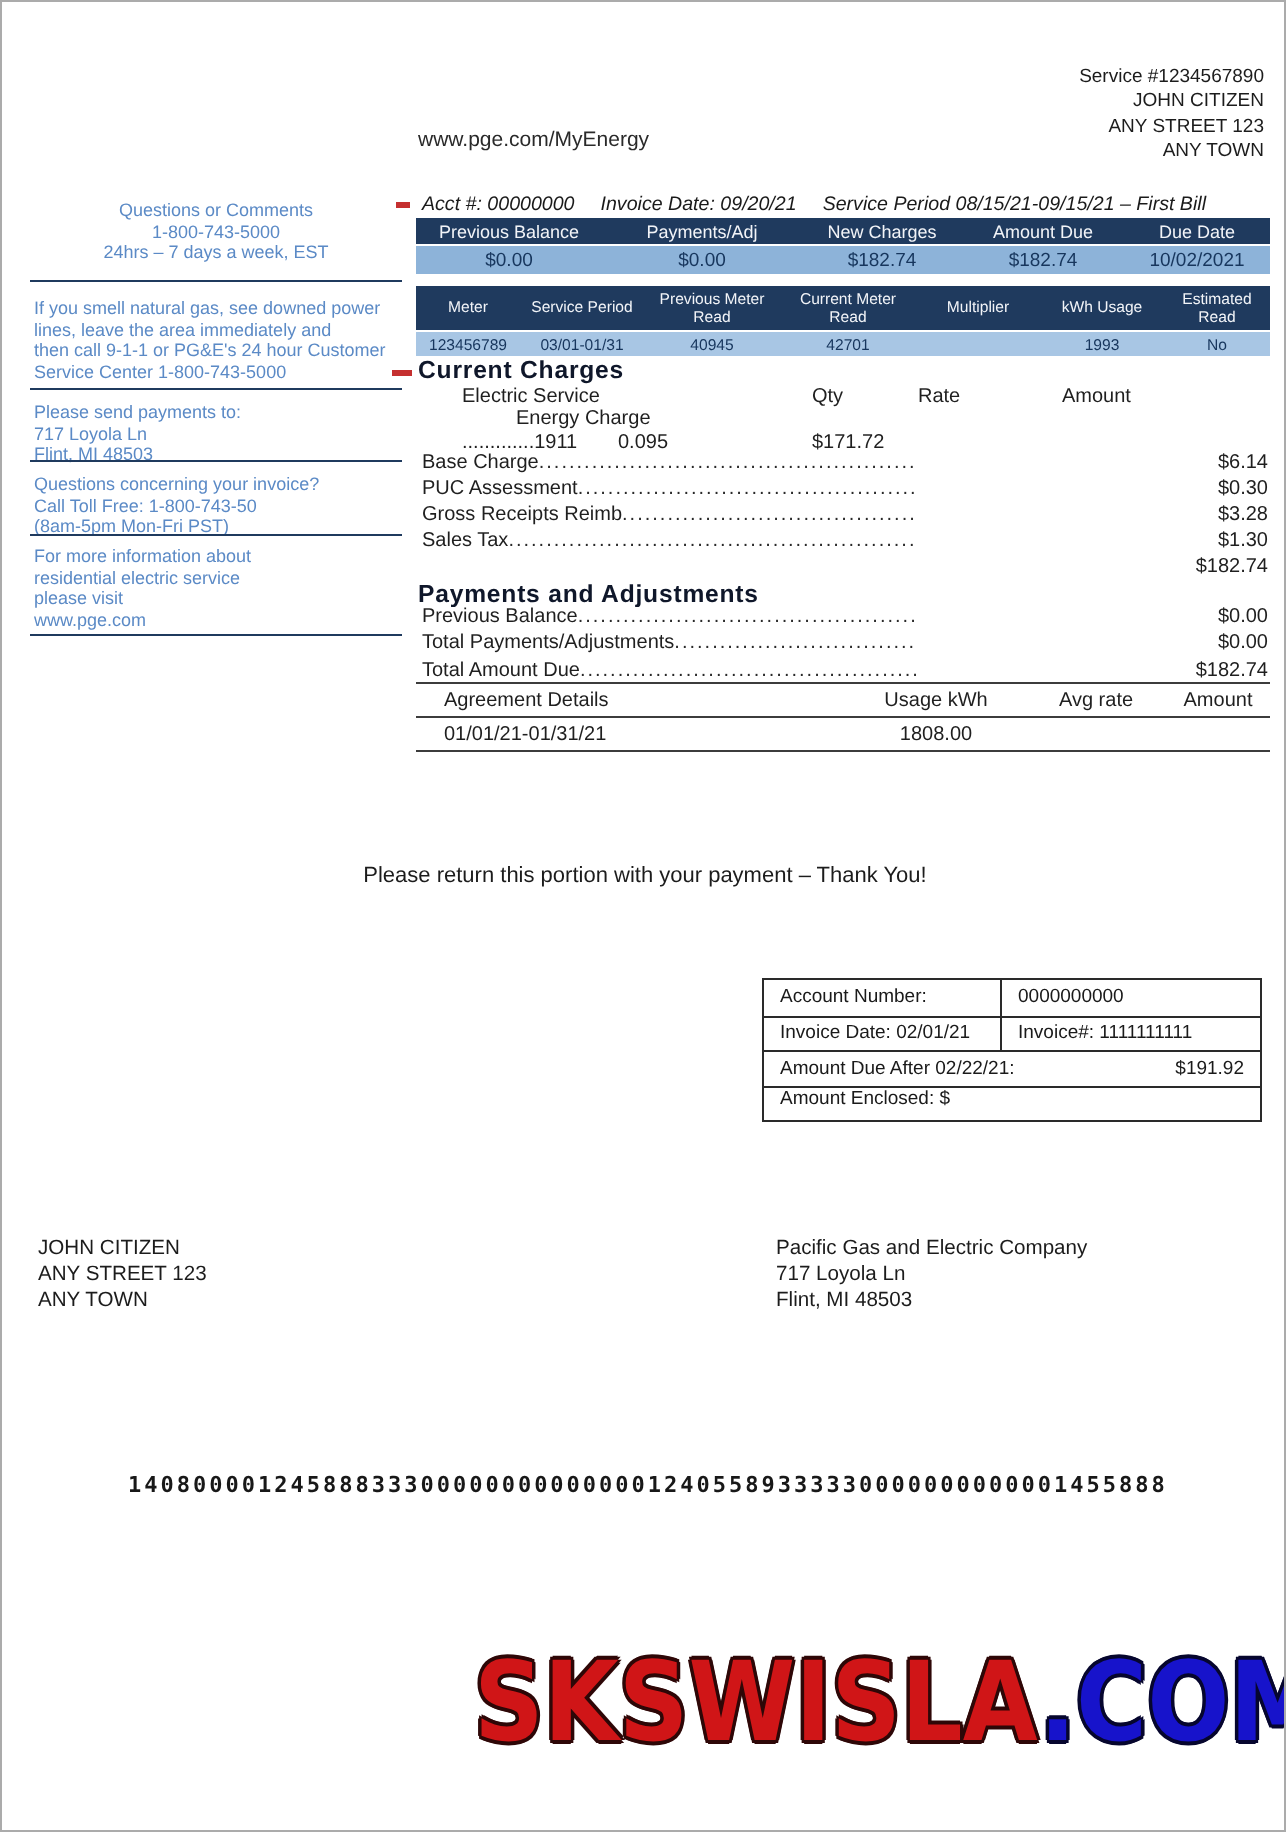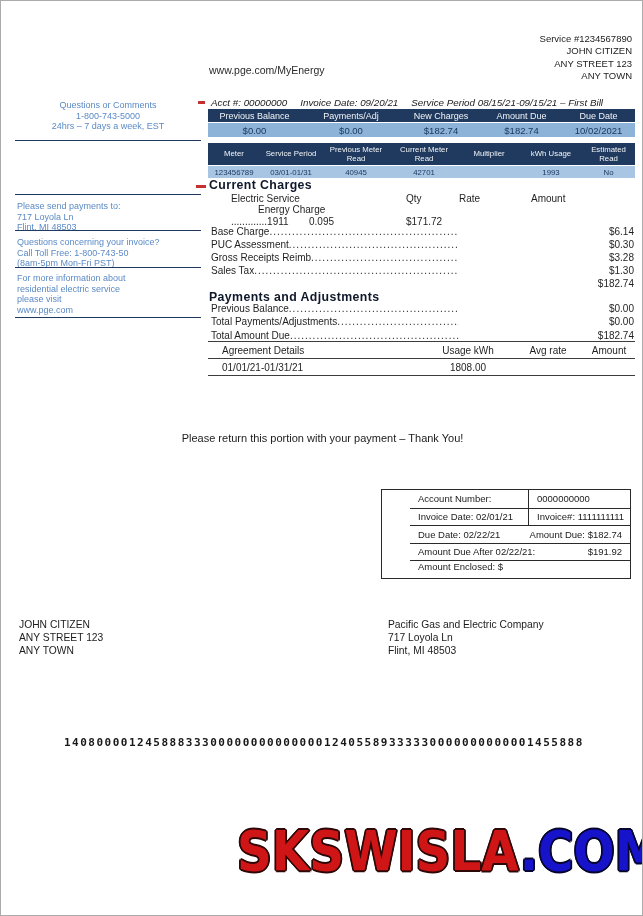--- a/index.html
+++ b/index.html
@@ -35,21 +35,21 @@
   .amt { margin-left:auto; }
   .subtotal { position:absolute; left:210px; width:423px; text-align:right; font-size:10px; }
   
   .agr { position:absolute; left:207px; top:340px; width:427px; border-top:1px solid #3c3c3c; font-size:10px; }
   .agr .row { display:grid; grid-template-columns:215px 90px 70px 52px; height:16px; align-items:center; border-bottom:1px solid #3c3c3c; }
   .agr .c0 { padding-left:14px; text-align:left; }
   .agr .c  { text-align:center; }
   
   .return { position:absolute; left:0; width:643px; top:431px; text-align:center; font-size:11px; color:#1c1c1c; }
   .stub { position:absolute; left:380px; top:488px; width:250px; border:1.5px solid #2a2a2a; font-size:9.5px; color:#1a1a1a; box-sizing:border-box; }
-  .stub-row { height:17.5px; border-top:1px solid #2a2a2a; box-sizing:border-box;margin-left:28px; }
+  .stub-row { height:17.5px; border-top:1px solid #2a2a2a; box-sizing:border-box; }
   .stub-row:first-child { border-top:none; }
   .divided { display:grid; grid-template-columns:118px 1fr; align-items:center; }
   .cell-l { padding-left:8px; }
   .cell-r { border-left:1px solid #2a2a2a; padding-left:8px; height:100%; display:flex; align-items:center; }
   .spread { display:flex; align-items:center; justify-content:space-between; padding:0 8px; }
   .single { display:flex; align-items:flex-start; padding-left:8px; }
   
   .addr { position:absolute; top:617px; font-size:10.3px; line-height:13px; color:#1c1c1c; }
   .addr-cust { left:18px; }
   .addr-co { left:387px; }
@@ -69,20 +69,26 @@
 
 <div class="page">
 
   <div class="sb-sec sb-center" style="top:99px">
     <div>Questions or Comments</div>
     <div>1-800-743-5000</div>
     <div>24hrs – 7 days a week, EST</div>
   </div>
   <div class="sb-divider" style="top:139px"></div>
 
+  <div class="sb-sec" style="top:148px">
+    <div>If you smell natural gas, see downed power</div>
+    <div>lines, leave the area immediately and</div>
+    <div>then call 9-1-1 or PG&amp;E's 24 hour Customer</div>
+    <div>Service Center 1-800-743-5000</div>
+  </div>
   <div class="sb-divider" style="top:193px"></div>
 
   <div class="sb-sec" style="top:200px">
     <div>Please send payments to:</div>
     <div>717 Loyola Ln</div>
     <div>Flint, MI 48503</div>
   </div>
   <div class="sb-divider" style="top:229px"></div>
 
   <div class="sb-sec" style="top:236px">
@@ -241,24 +247,20 @@
   <div class="stub">
     <div class="stub-row divided">
       <span class="cell-l">Account Number:</span>
       <span class="cell-r">0000000000</span>
     </div>
     <div class="stub-row divided">
       <span class="cell-l">Invoice Date: 02/01/21</span>
       <span class="cell-r">Invoice#: 1111111111</span>
     </div>
     <div class="stub-row spread">
-      <span>Due Date: 02/22/21</span>
-      <span>Amount Due: $182.74</span>
-    </div>
-    <div class="stub-row spread">
       <span>Amount Due After 02/22/21:</span>
       <span>$191.92</span>
     </div>
     <div class="stub-row single">
       <span>Amount Enclosed: $</span>
     </div>
   </div>
 
   <div class="addr addr-cust">
     <div>JOHN CITIZEN</div>

